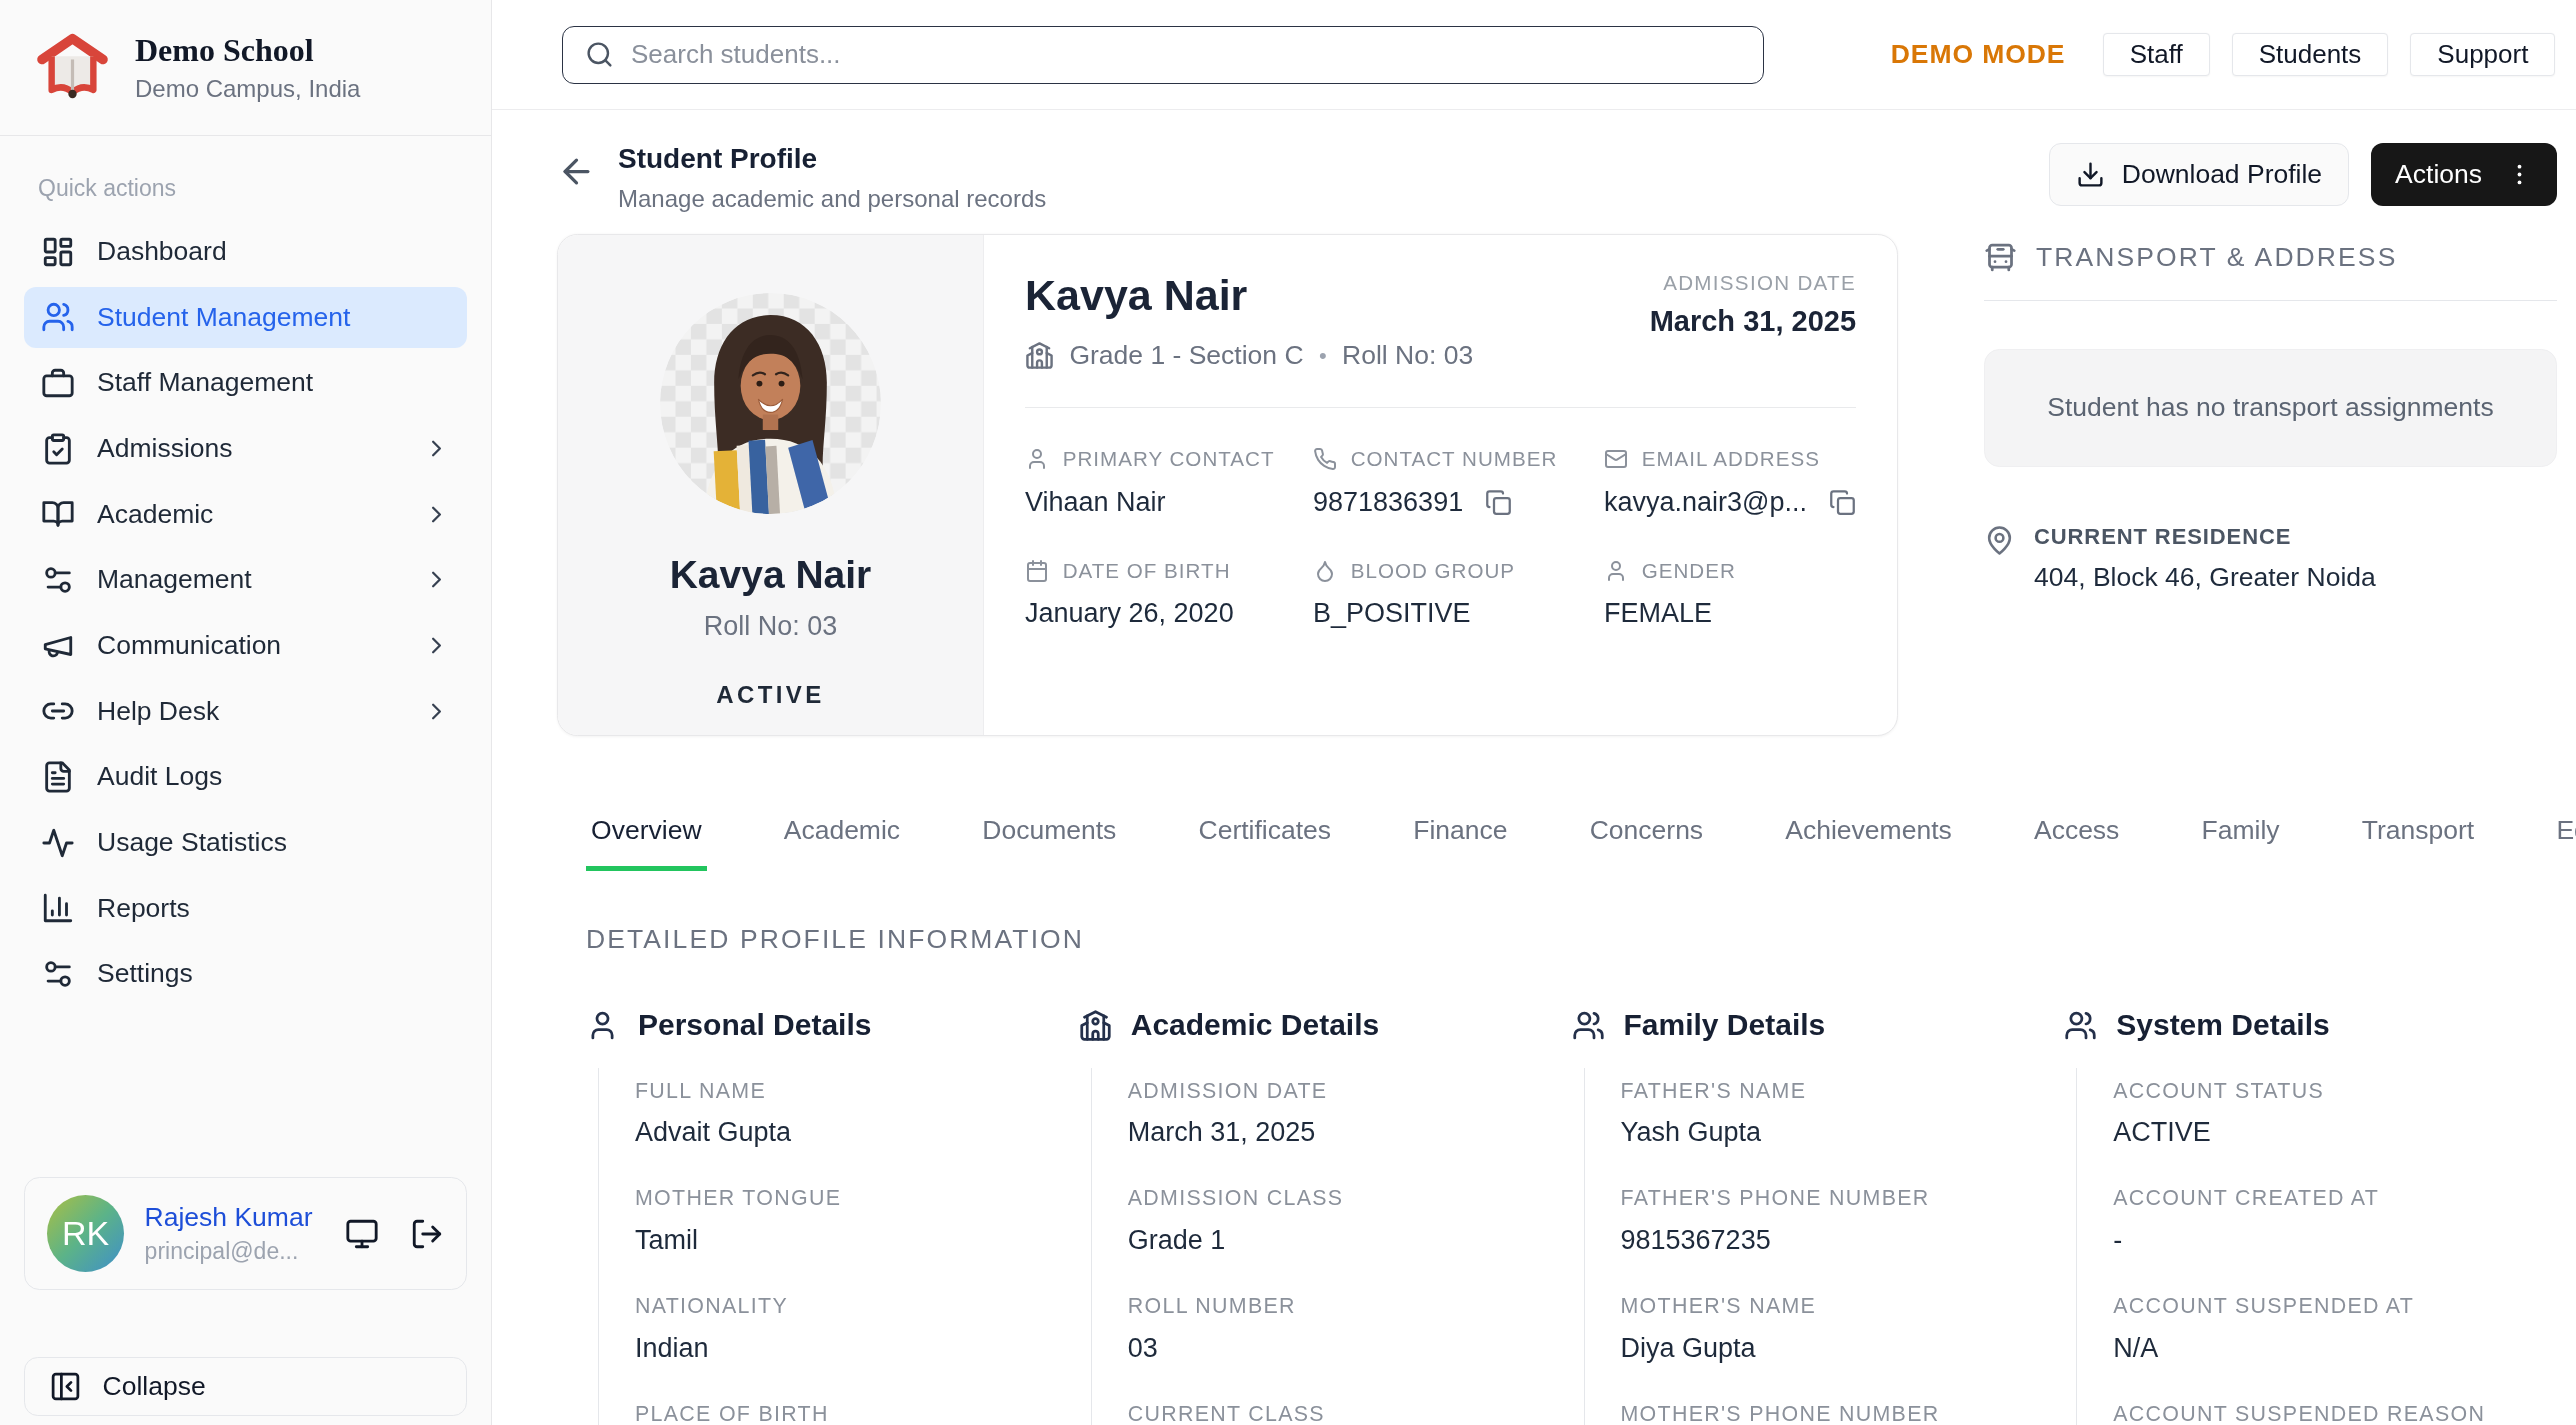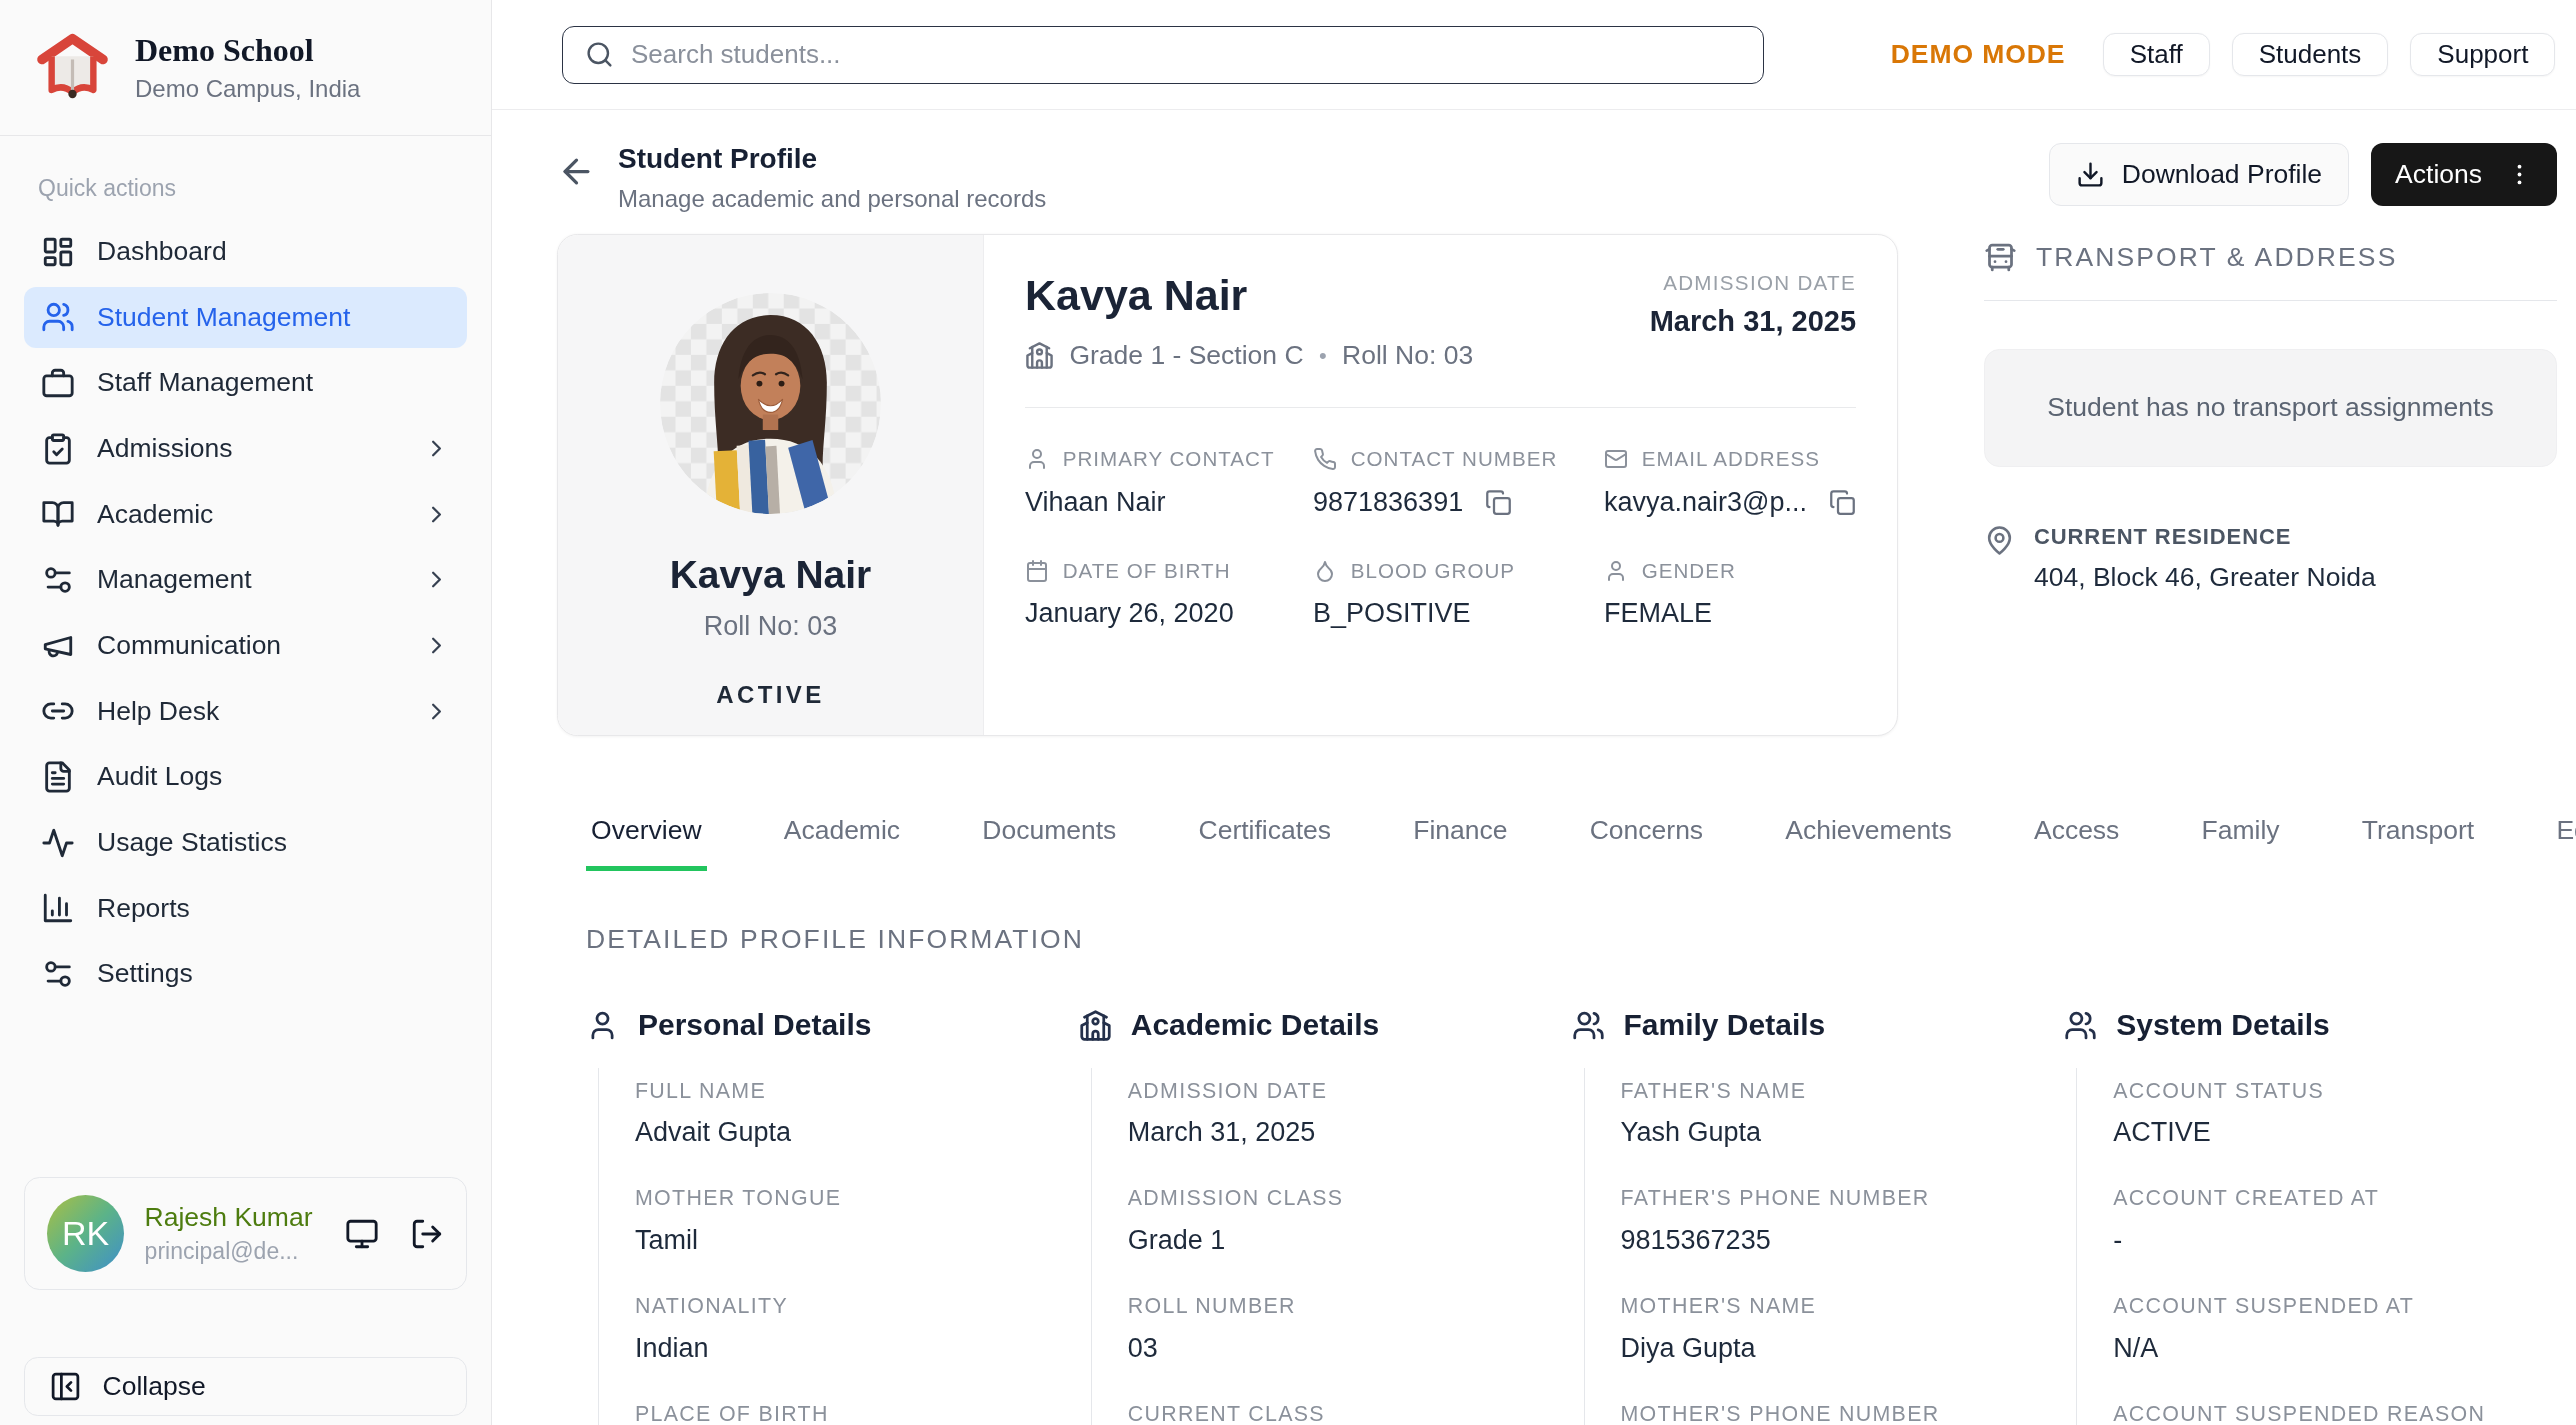--- a/index.html
+++ b/index.html
@@ -19,37 +19,37 @@
   .sidebar-divider { height:0.9px; background:#e7e7e9; }
   .quick-label { color:#9ca3af; font-size:23px; padding:39px 38px 19px; }
   .menu { padding:0 24px; display:flex; flex-direction:column; gap:4.3px; }
   .menu-item { display:flex; align-items:center; gap:22px; padding:13.7px 17px; border-radius:12px; font-size:26.5px; color:#1f2937; cursor:pointer; }
   .menu-item .mi-icon { width:34px; height:34px; }
   .menu-item.active { background:var(--active-bg); color:var(--accent-blue); }
   .menu-item .chev { margin-left:auto; width:27px; height:27px; color:#374151; }
   .sidebar-bottom { margin-top:auto; padding:0 24px 8.6px; }
   .user-card { display:flex; align-items:center; gap:20.6px; border:0.9px solid #e5e7eb; border-radius:15.4px; padding:17px 22px; cursor:pointer; background:#fafafa; }
   .avatar { width:77px; height:77px; border-radius:50%; background:linear-gradient(135deg,#abbf43 0%,#5cb388 50%,#3e8ecb 100%); color:#fff; display:flex; align-items:center; justify-content:center; font-size:34px; flex:none; }
-  .user-name { font-size:26.5px; color:#4d7c0f; font-weight:500; }
+  .user-name { font-size:26.5px; color:#1d4ed8; font-weight:500; }
   .user-email { font-size:23px; color:#9ca3af; margin-top:5.1px; }
   .user-actions { margin-left:auto; display:flex; gap:31px; color:#111827; }
   .user-actions .ua-btn { width:34px; height:34px; background:none; border:none; color:#111827; cursor:pointer; padding:0; }
   .collapse-btn { margin-top:67px; display:flex; align-items:center; gap:20.6px; border:0.9px solid #e5e7eb; border-radius:13.7px; padding:12px 24px; font-size:26.5px; color:#111827; cursor:pointer; background:#fafafa; width:100%; }
   .collapse-btn .ic { width:33px; height:33px; }
 
   
   .main { flex:1; display:flex; flex-direction:column; height:100%; min-width:0; }
   .topbar { height:110px; min-height:110px; border-bottom:0.9px solid #ececee; display:flex; align-items:center; padding:0 20.6px 0 70px; background:#fff; }
   .search-box { width:1202px; height:58px; border:1.7px solid #2b3344; border-radius:12px; display:flex; align-items:center; gap:17px; padding:0 22px; background:#fff; color:#6b7280; }
   .search-box .ic { width:29px; height:29px; color:#4b5563; }
   .search-box input { border:none; outline:none; flex:1; font-size:26px; color:#1f2937; font-family:inherit; background:transparent; }
   .search-box input::placeholder { color:#8a909b; }
   .topbar-right { margin-left:auto; display:flex; align-items:center; gap:22px; }
   .demo-mode { color:var(--demo-orange); font-weight:bold; font-size:26.5px; letter-spacing:0.9px; margin-right:15.4px; }
-  .tb-btn { background:#fff; border:0.9px solid #e5e7eb; border-radius:12px; padding:5px 26px; font-size:26px; color:#111827; font-weight:500; font-family:inherit; cursor:pointer; box-shadow:0 0.9px 1.7px rgba(0,0,0,.04); }
+  .tb-btn { background:#fff; border:0.9px solid #e5e7eb; border-radius:4px; padding:5px 26px; font-size:26px; color:#111827; font-weight:500; font-family:inherit; cursor:pointer; box-shadow:0 0.9px 1.7px rgba(0,0,0,.04); }
 
   
   .content { flex:1; overflow:hidden; padding:33px 19px 0 65px; }
   .page-header { display:flex; align-items:flex-start; }
   .back-btn { width:39px; height:39px; color:#4b5563; background:none; border:none; cursor:pointer; padding:0; margin-top:8.6px; }
   .ph-text { margin-left:22px; }
   .ph-title { font-size:28px; font-weight:bold; color:#172033; }
   .ph-sub { font-size:24px; color:#6b7280; margin-top:10.3px; }
   .ph-actions { margin-left:auto; display:flex; gap:22px; }
   .download-btn { display:flex; align-items:center; gap:17px; background:#fafafa; border:0.9px solid #e5e7eb; border-radius:12px; padding:0 26px; height:63px; font-size:26.5px; font-weight:500; color:#111827; font-family:inherit; cursor:pointer; }

